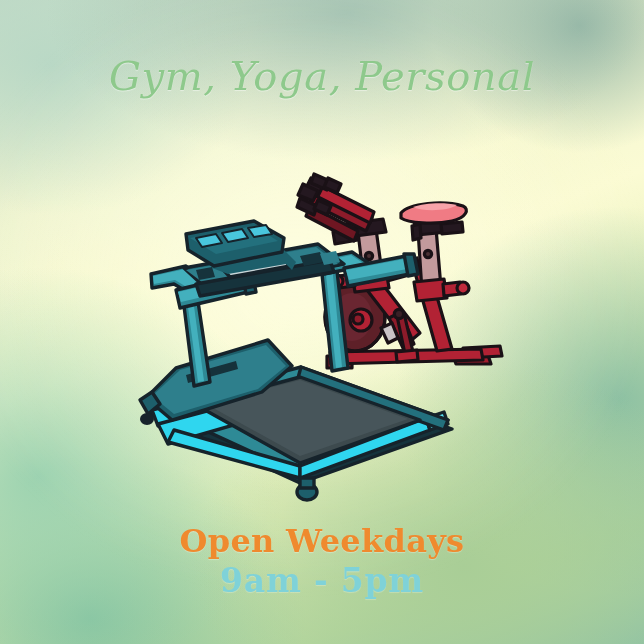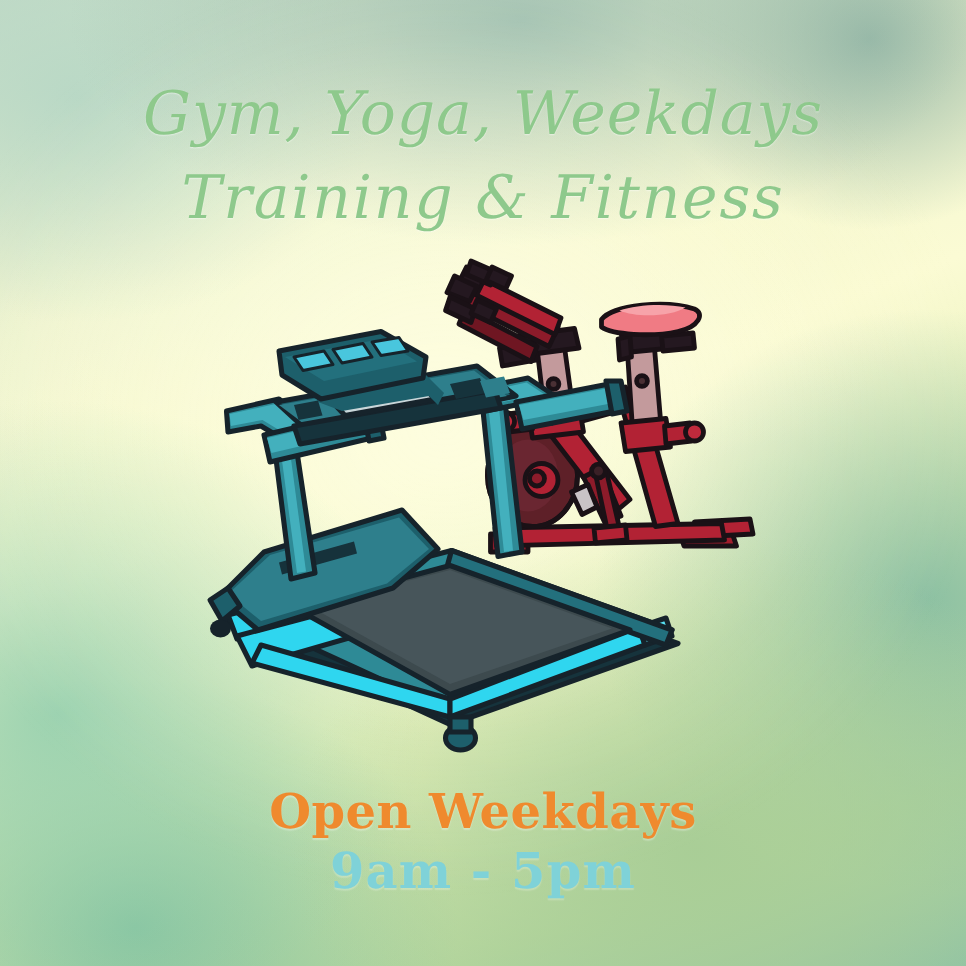--- a/index.html
+++ b/index.html
@@ -85,22 +85,21 @@
   
   .art { position:absolute; inset:0; z-index:4; }
   .art svg { display:block; width:644px; height:644px; }
 </style>
 </head>
 <body>
 
 <div id="poster">
 
   <div class="headline">
-    <span class="ln ln1">Gym, Yoga, Weekdays</span>
-    <span class="ln ln2">Training &amp; Fitness</span>
+    <span class="ln ln1">Gym, Yoga, Personal</span>
   </div>
 
   <div class="art">
     <svg viewBox="0 0 644 644" xmlns="http://www.w3.org/2000/svg">
       <defs>
         <g id="dummy"></g>
       </defs>
 
       <g stroke="#1a1116" stroke-width="3.2" stroke-linejoin="round" stroke-linecap="round">
 

